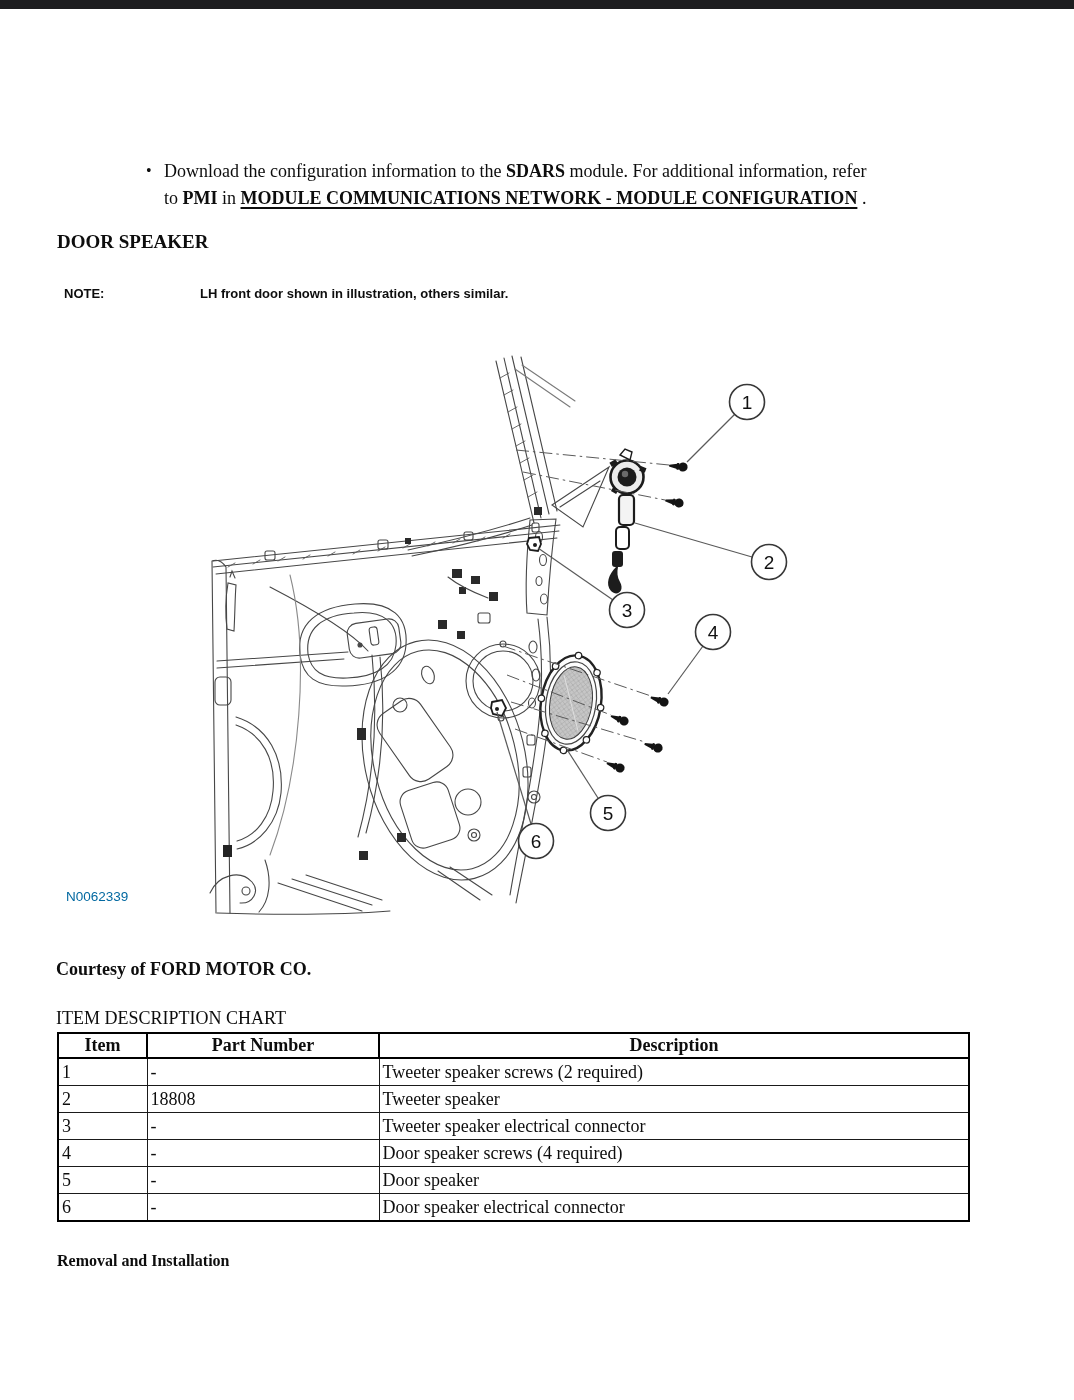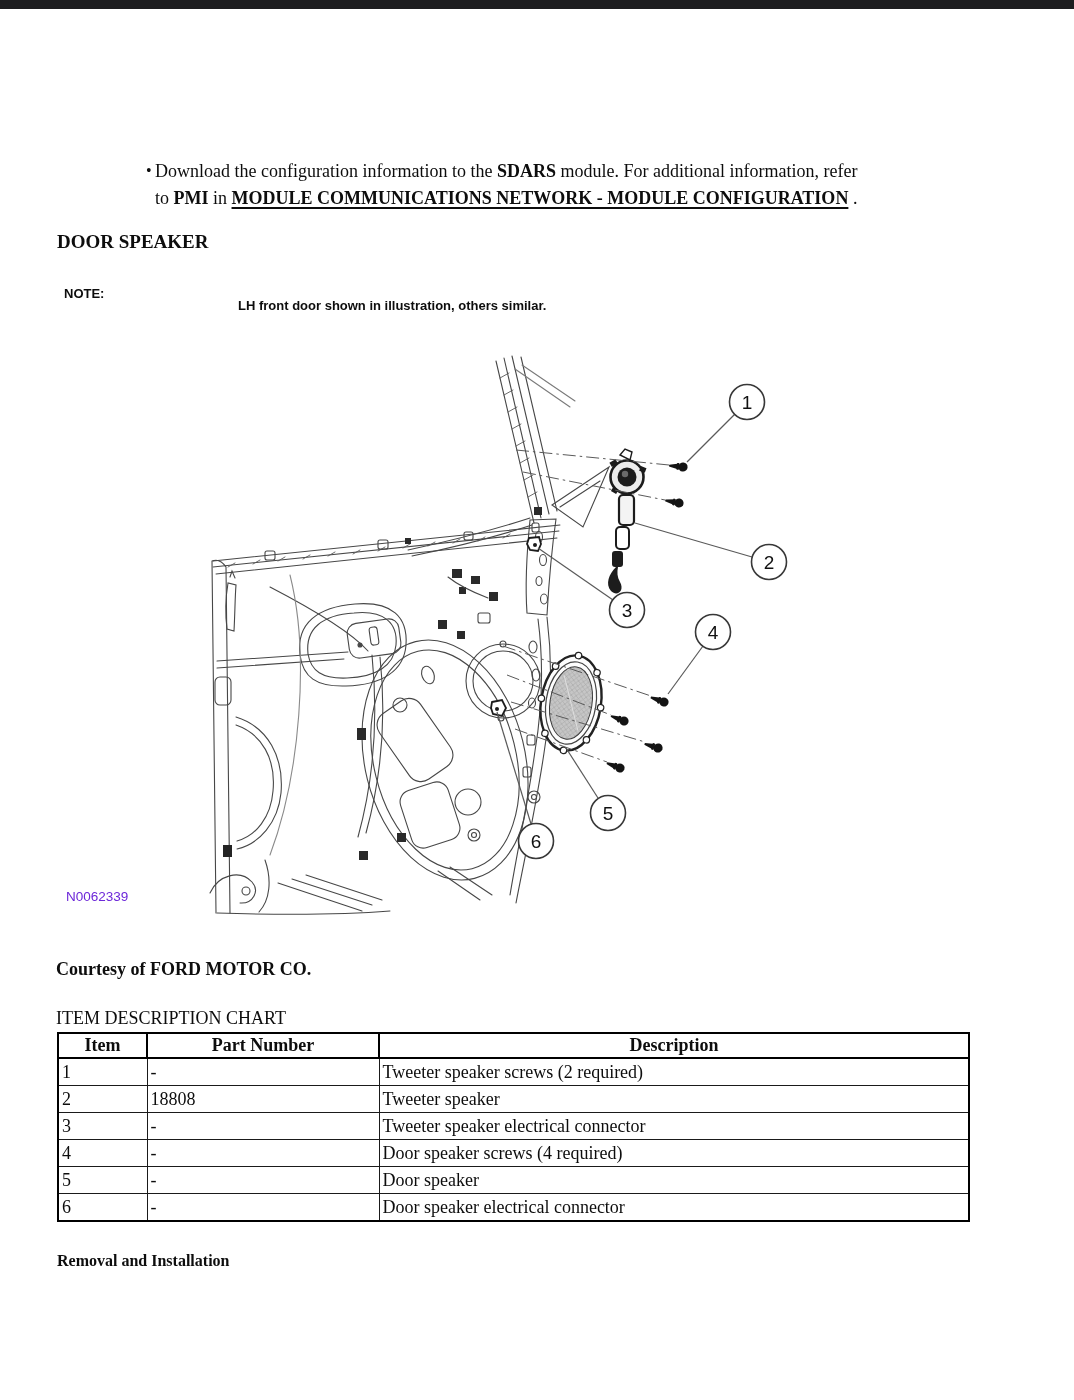--- a/index.html
+++ b/index.html
@@ -4,28 +4,28 @@
 <style>
   html,body{margin:0;padding:0;background:#fff;}
   #page{position:relative;width:1074px;height:1400px;background:#ffffff;overflow:hidden;
         font-family:"Liberation Serif",serif;color:#0d0d0d;}
   .abs{position:absolute;}
   #topbar{left:0;top:0;width:1074px;height:9px;background:#1d1d1f;}
   .serif{font-family:"Liberation Serif",serif;}
   .sans{font-family:"Liberation Sans",sans-serif;}
   #bullet-row{left:146px;top:158px;width:880px;font-size:18px;line-height:26.5px;}
   #bullet-row .marker{position:absolute;left:0;top:0;font-size:16px;}
-  #bullet-row .btext{margin-left:9px;}
+  #bullet-row .btext{margin-left:18px;}
   .bold{font-weight:bold;}
   .xlink{font-weight:bold;text-decoration:underline;text-decoration-thickness:2px;text-underline-offset:3px;}
   #section-title{left:57px;top:231px;font-size:19px;font-weight:bold;}
   #note-row{left:64px;top:286px;font-size:13px;font-weight:bold;}
-  #note-row .ntext{position:absolute;left:136px;top:12px;width:700px;white-space:nowrap;margin-left:38px;}
+  #note-row .ntext{position:absolute;left:136px;top:0;width:700px;white-space:nowrap;}
   #figure-box{left:60px;top:355px;width:740px;height:560px;}
-  #drawing-id{left:66px;top:889px;font-size:13.5px;color:#6d28d9;}
+  #drawing-id{left:66px;top:889px;font-size:13.5px;color:#0369a1;}
   #fig-caption{left:56px;top:934px;font-size:18px;font-weight:bold;text-decoration:underline;
                text-decoration-thickness:2px;text-underline-offset:3px;}
   #fig-credit{left:56px;top:959px;font-size:18px;font-weight:bold;}
   #chart-title{left:56px;top:1008px;font-size:18px;font-weight:normal;}
   #item-table{left:57px;top:1032px;border-radius:16px;}
   table.chart{border-collapse:collapse;width:911px;table-layout:fixed;background:#fff;}
   table.chart,table.chart th{border:2px solid #000;}
   table.chart td{border:1px solid #1a1a1a;}
   table.chart th{font-size:18px;font-weight:bold;text-align:center;height:23px;padding:0;line-height:1.05;}
   table.chart td{font-size:18px;height:26px;padding:0 2px 0 3px;line-height:1.05;vertical-align:middle;}

